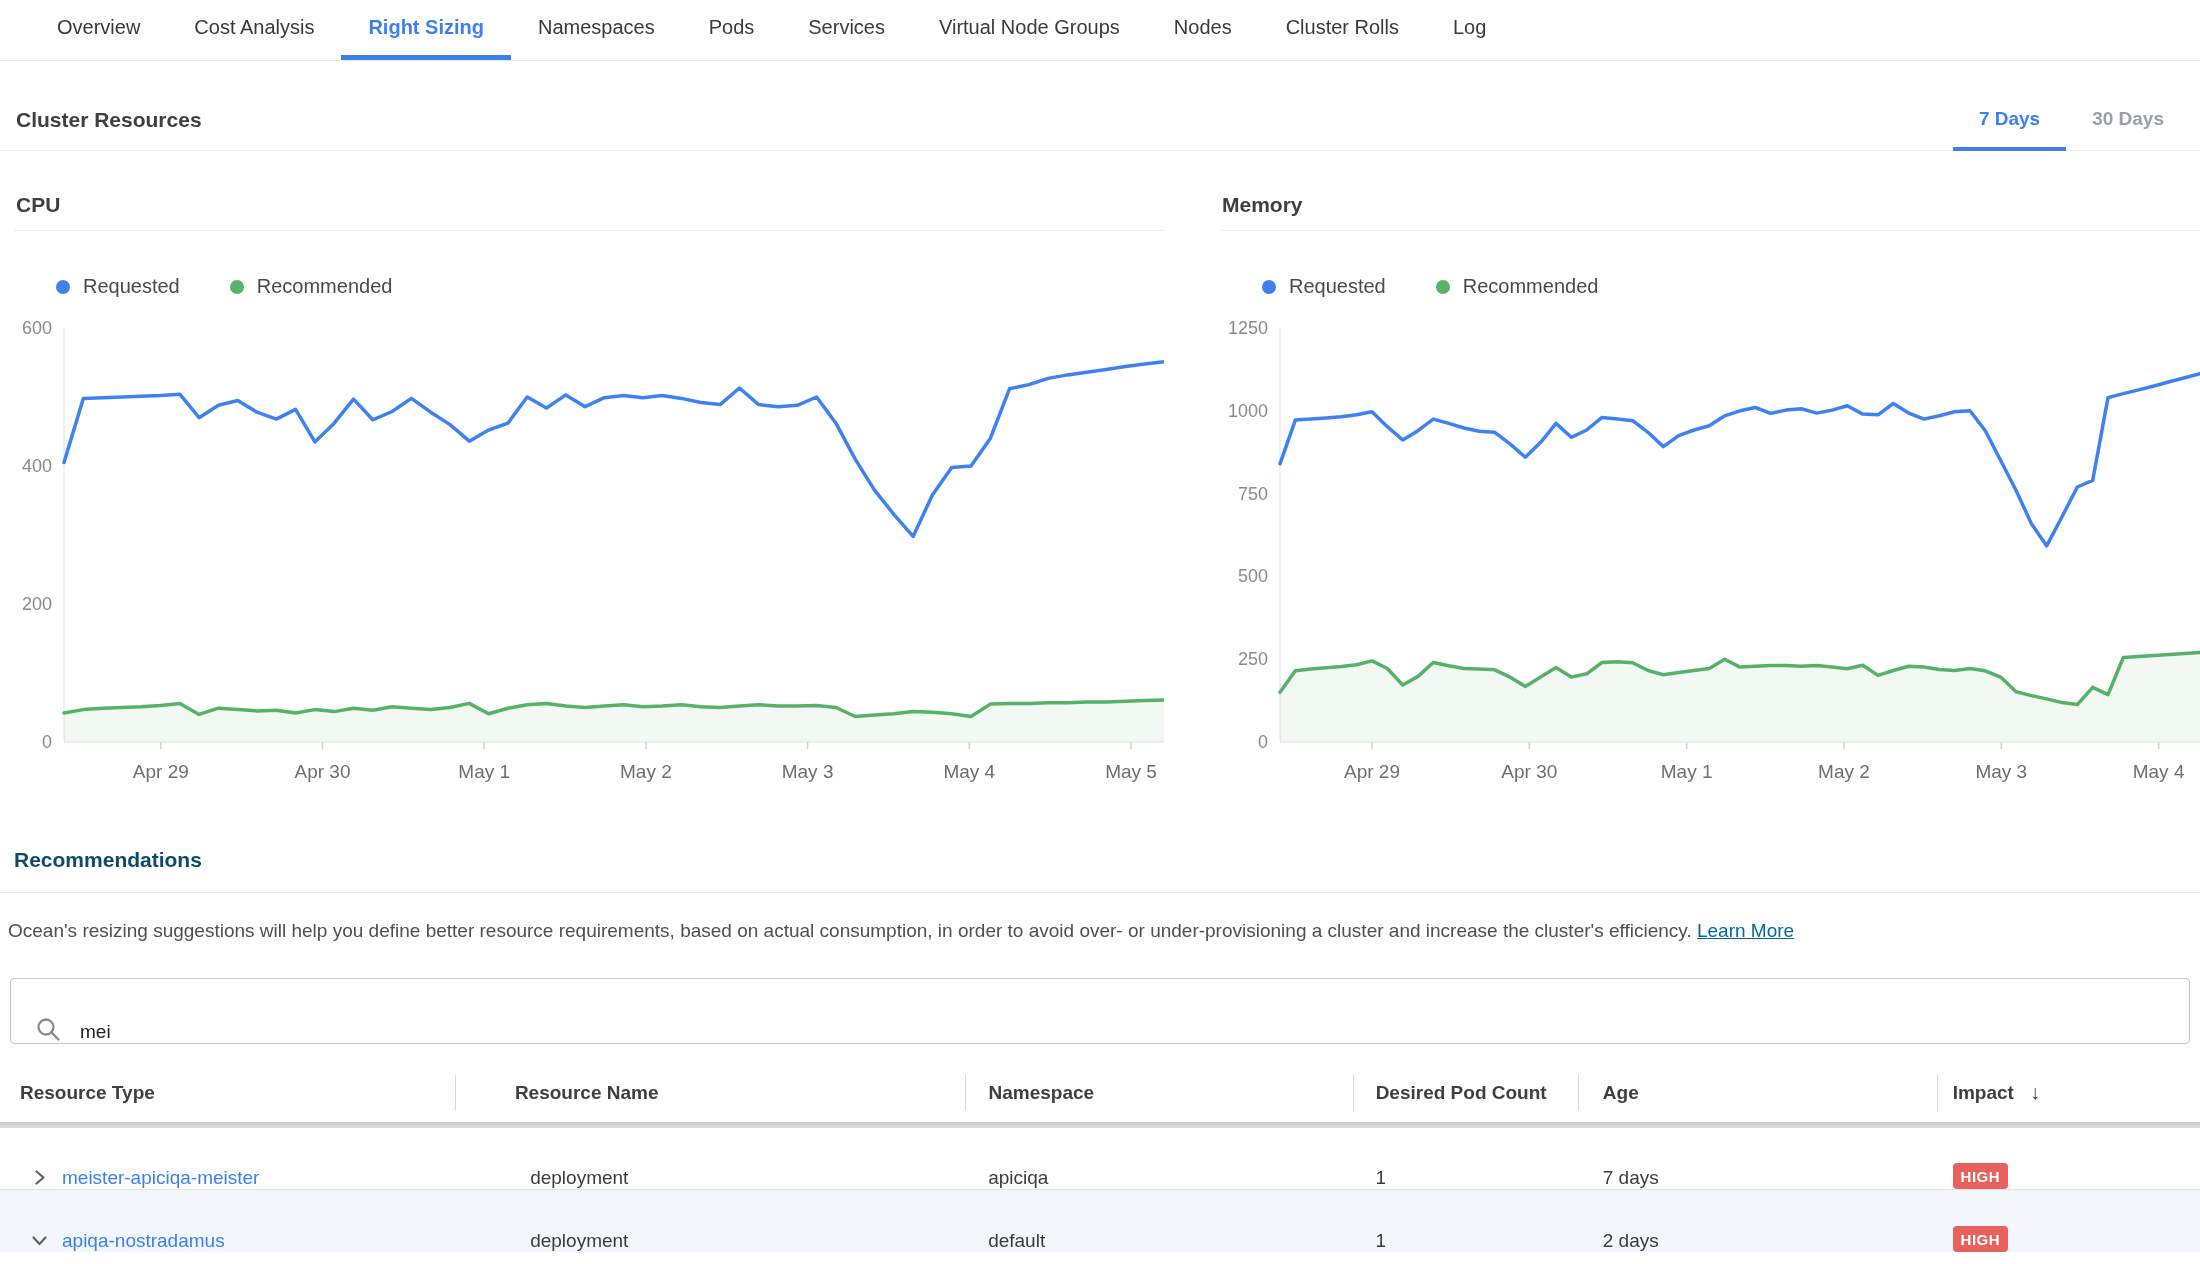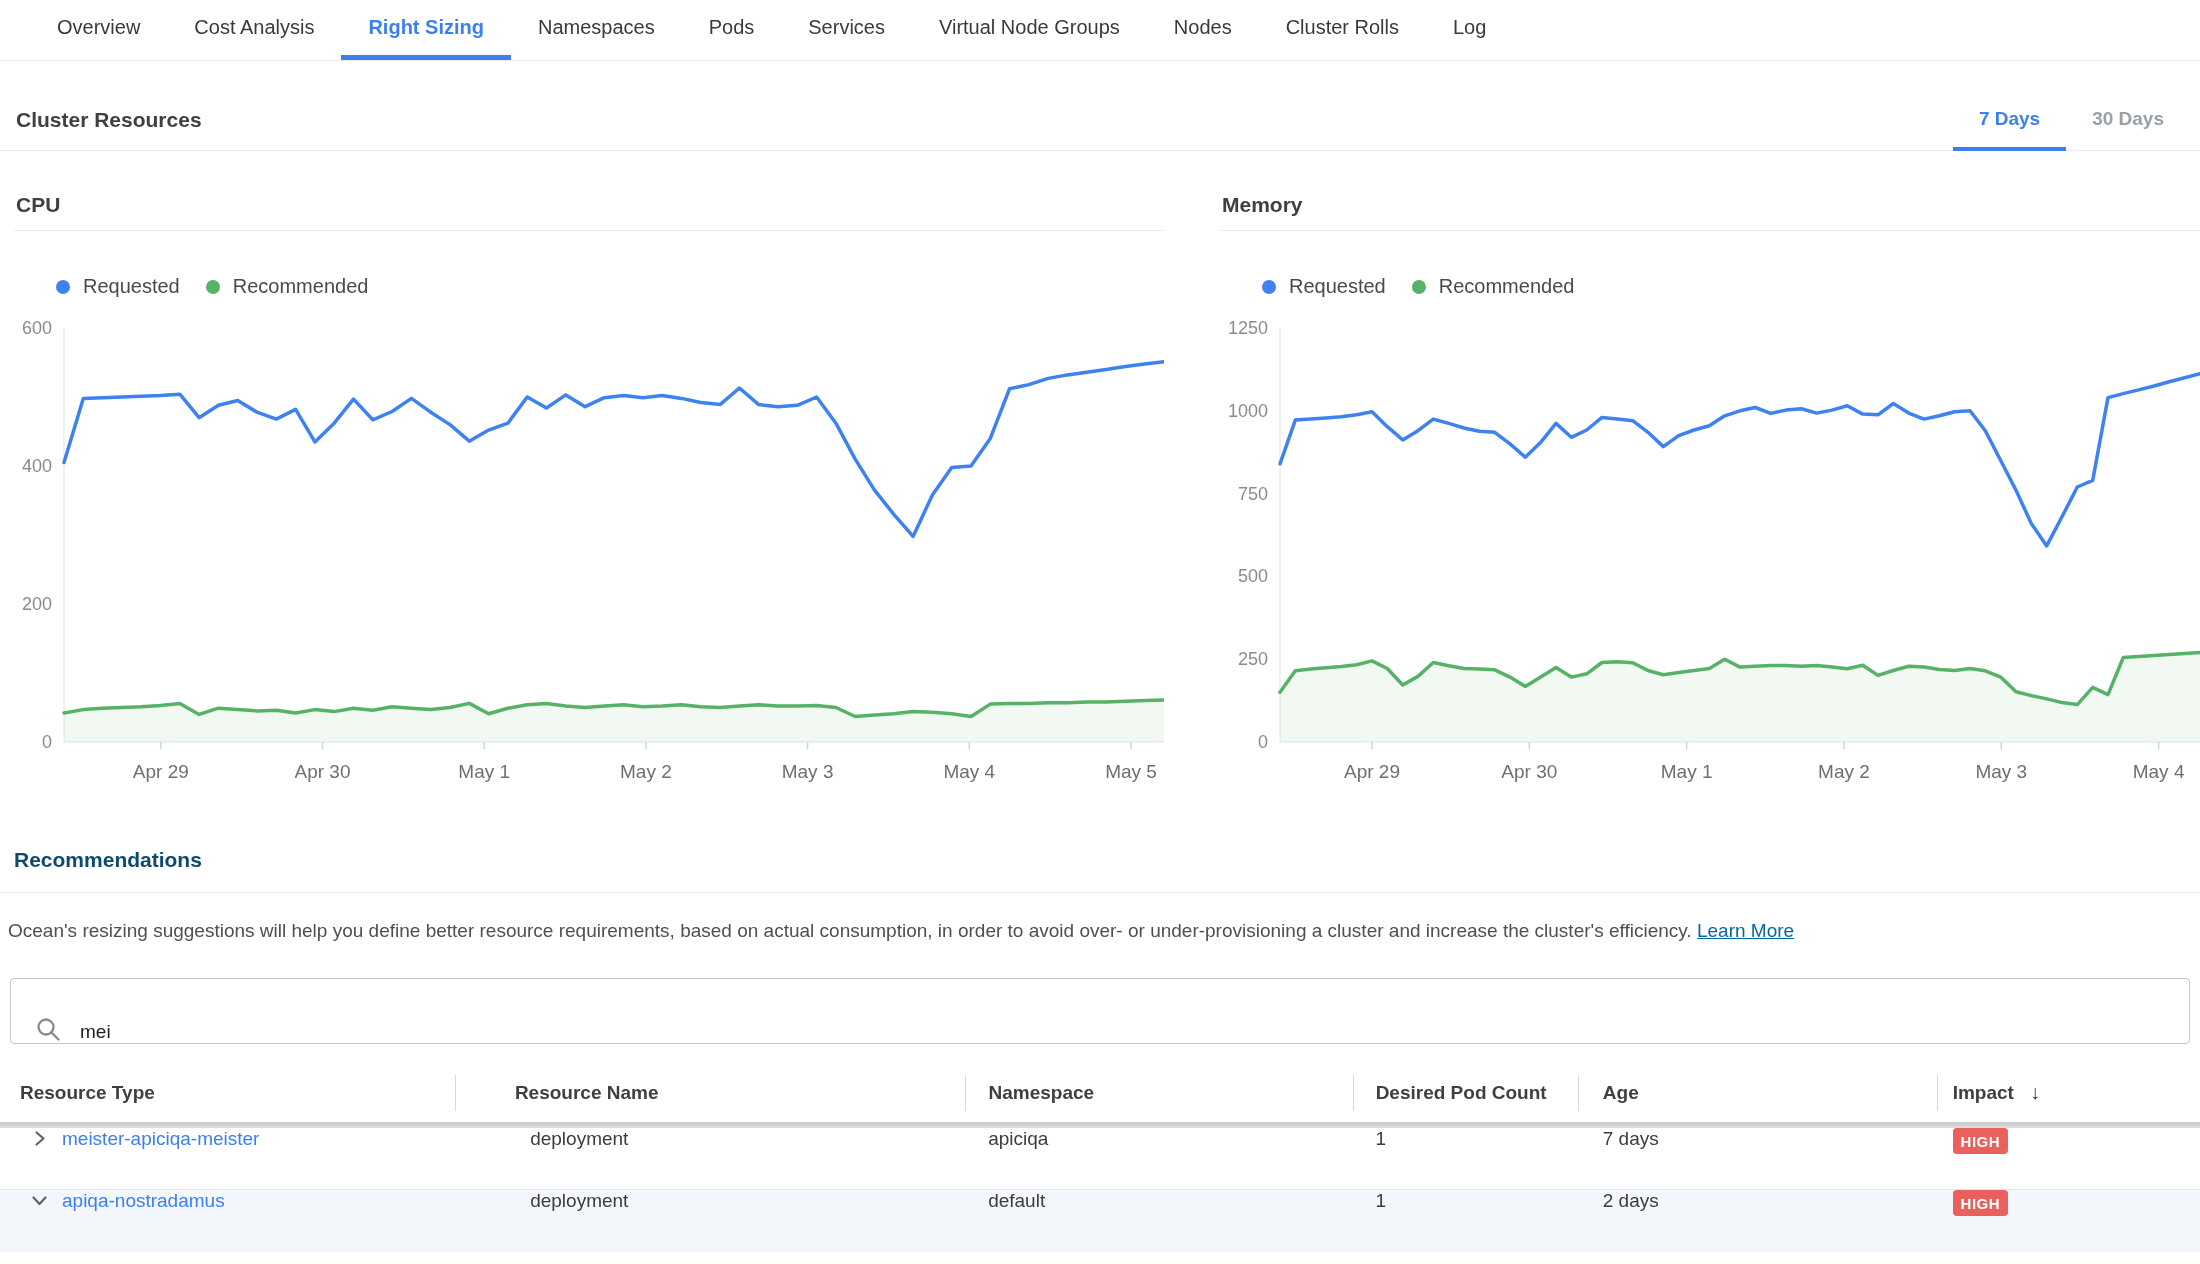--- a/index.html
+++ b/index.html
@@ -20,21 +20,21 @@
     border-bottom:4px solid transparent; cursor:pointer; }
   .range.active { color:#3b80ee; border-bottom-color:#3b80ee; }
 
   
   .charts-row { display:flex; }
   .chart-panel { flex:none; }
   .chart-panel.cpu { margin-left:14px; width:1151px; }
   .chart-panel.mem { margin-left:55px; width:980px; }
   .chart-title { padding:42px 0 13px 2px; border-bottom:1px solid #ececec;
     font-size:21px; font-weight:600; color:#3f3f3f; }
-  .legend { display:flex; gap:26px; margin:44px 0 0 42px; }
+  .legend { display:flex; gap:50px; margin:44px 0 0 42px; }
   .legend-item { display:flex; align-items:center; gap:13px; font-size:20px; color:#4a4a4a; }
   .dot { width:14px; height:14px; border-radius:50%; background:#999; }
   svg.chart { display:block; margin-top:18px; }
 
   
   .recs-header { padding:58px 14px 20px; border-bottom:1px solid #ececec; }
   .recs-title { font-size:21px; font-weight:600; color:#0c4a6e; }
   .recs-desc { margin:26px 14px 0 8px; font-size:19px; color:#4f4f4f; line-height:1.3; }
   .learn-more { color:#0369a1; text-decoration:underline; cursor:pointer; }
 
@@ -51,21 +51,21 @@
     font-size:19px; font-weight:700; color:#3f3f3f; }
   .th + .th::before { content:''; position:absolute; left:0; top:2px; bottom:2px; width:1px; background:#d8d8d8; }
   .c1 { width:519px; padding-left:60px; }
   .c2 { width:463px; padding-left:20px; }
   .c3 { width:394px; padding-left:23px; }
   .c4 { width:229px; padding-left:23px; }
   .c5 { width:365px; padding-left:25px; }
   .c6 { width:268px; padding-left:16px; }
   .sort-icon { margin-left:16px; font-weight:400; font-size:20px; color:#3f3f3f; cursor:pointer; }
   .scrollband { height:6px; background:linear-gradient(#c9c9c9,#dedede); }
-  .trow { display:flex; align-items:flex-start; height:62px; font-size:19px; color:#3c3c3c; }
+  .trow { display:flex; align-items:flex-end; height:62px; font-size:19px; color:#3c3c3c; }
   .trow.r1 { background:#fff; border-bottom:1px solid #e6e6e6; }
   .trow.r2 { background:#f3f6fb; }
   .name-cell { display:flex; align-items:center; padding-left:30px; gap:13px; }
   .chev { width:19px; height:19px; flex:none; cursor:pointer; }
   .res-link { color:#3b80ee; cursor:pointer; text-decoration:none; }
   .badge { display:inline-block; color:#fff; font-size:15px; font-weight:700; letter-spacing:.5px;
     padding:5px 8px 4px; border-radius:4px; background:#e8615c; }
 </style>
 </head>
 <body>

